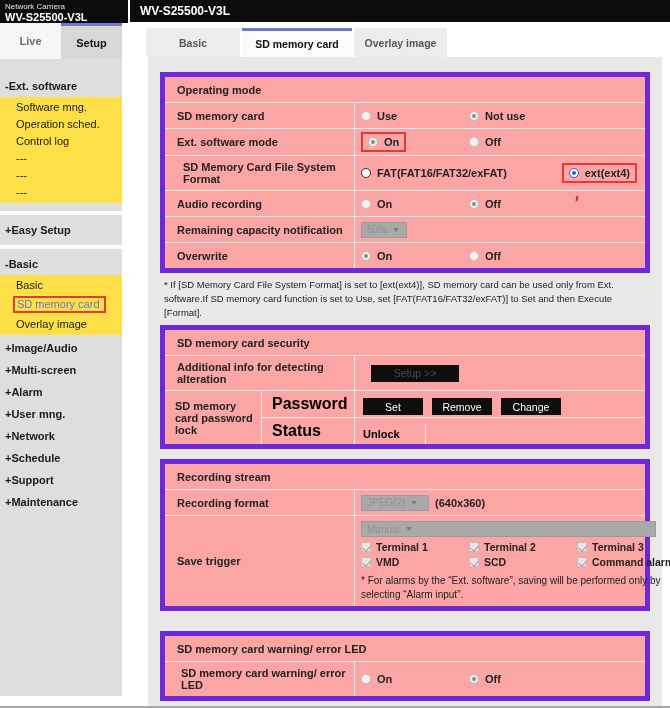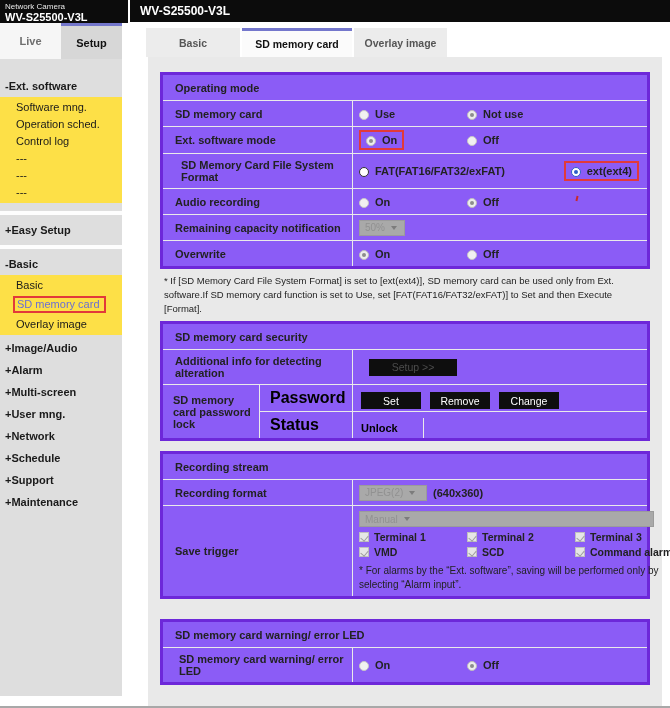--- a/index.html
+++ b/index.html
@@ -23,27 +23,27 @@
   .side-strip{height:4px;background:#fdfdfd;margin:4px 0;}
   .sel-link{color:#6b6fd3;}
   .redbox-inline{display:inline-block;border:2px solid #e23a3a;padding:0 4px 1px 2px;margin-left:-3px;}
   
   .mtab{top:28px;height:29px;display:flex;align-items:center;justify-content:center;font-size:10.5px;font-weight:bold;box-sizing:border-box;cursor:pointer;}
   .mtab-basic{left:146px;width:94px;background:#ececec;color:#555;}
   .mtab-sd{left:242px;width:110px;background:#fbfbfb;color:#111;border-top:3px solid #7477cc;}
   .mtab-overlay{left:354px;width:93px;background:#ececec;color:#555;}
   
   .panel{left:148px;top:57px;width:514px;height:651px;background:#e9e9e9;box-sizing:border-box;}
-  .tbl{background:#8b5cf6;margin:0 12px;border:3px solid #6d28d9;}
+  .tbl{background:#fca5a5;margin:0 12px;border:5px solid #6d28d9;}
   .thead{padding:7px 12px 6px;font-size:11px;font-weight:bold;color:#222;}
   .trow{display:flex;align-items:stretch;border-top:1px solid #eaeaea;}
   .lcell{width:190px;min-width:190px;padding:5px 8px 5px 12px;border-right:1px solid #eaeaea;font-size:11px;font-weight:bold;color:#222;display:flex;align-items:center;box-sizing:border-box;}
   .lcell.indent{padding-left:18px;}
   .vcell{flex:1;display:flex;align-items:center;padding:3px 4px 3px 6px;font-size:11px;color:#222;min-height:19px;}
-  .opt{display:inline-flex;align-items:flex-end;width:108px;font-weight:bold;font-size:11px;color:#222;}
+  .opt{display:inline-flex;align-items:center;width:108px;font-weight:bold;font-size:11px;color:#222;}
   .optlbl{margin-left:1px;}
   
   .radio{display:inline-block;width:10px;height:10px;border-radius:50%;margin-right:5px;box-sizing:border-box;position:relative;flex:none;cursor:pointer;}
   .r-dis{border:1px solid #c6c6c6;background:#f1f1f1;}
   .r-dis-sel{border:1px solid #bdbdbd;background:#ededed;}
   .r-dis-sel::after{content:"";position:absolute;left:2px;top:2px;width:4px;height:4px;border-radius:50%;background:#8d8d8d;}
   .r-en{border:1.5px solid #333;background:#fff;}
   .r-en-sel{border:1px solid #2e5fc9;background:#fff;}
   .r-en-sel::after{content:"";position:absolute;left:2px;top:2px;width:4px;height:4px;border-radius:50%;background:#2e5fc9;}
   
@@ -98,22 +98,22 @@
   <div class="side-strip"></div>
   <div class="side-h">-Basic</div>
   <div class="side-white">
     <div class="side-i">Basic</div>
     <div class="side-i">
       <span class="redbox-inline"><span class="sel-link">SD memory card</span></span>
     </div>
     <div class="side-i">Overlay image</div>
   </div>
   <div class="side-h" style="padding-top:7px">+Image/Audio</div>
+  <div class="side-h">+Multi-screen</div>
   <div class="side-h">+Alarm</div>
-  <div class="side-h">+Multi-screen</div>
   <div class="side-h">+User mng.</div>
   <div class="side-h">+Network</div>
   <div class="side-h">+Schedule</div>
   <div class="side-h">+Support</div>
   <div class="side-h">+Maintenance</div>
 </div>
 
 <div class="abs mtab mtab-basic">Basic</div>
 <div class="abs mtab mtab-sd">SD memory card</div>
 <div class="abs mtab mtab-overlay">Overlay image</div>

